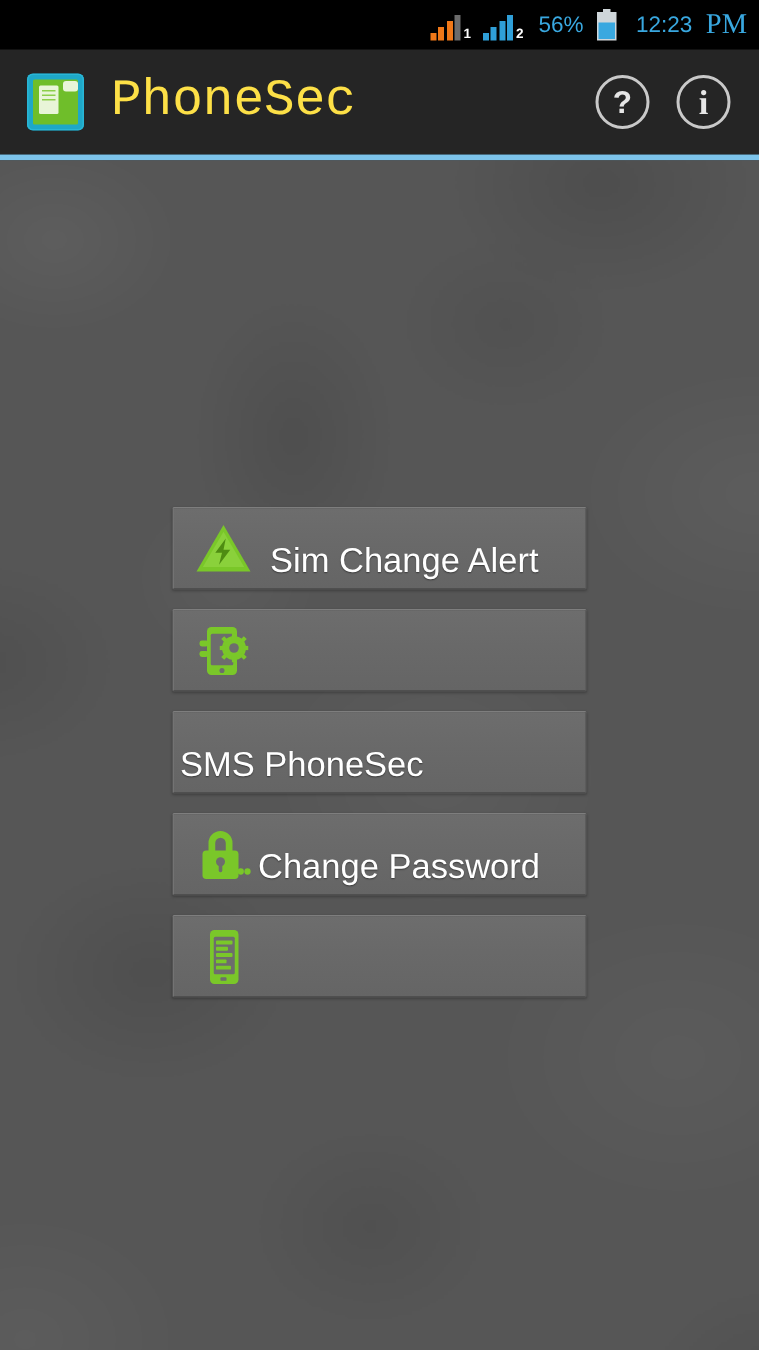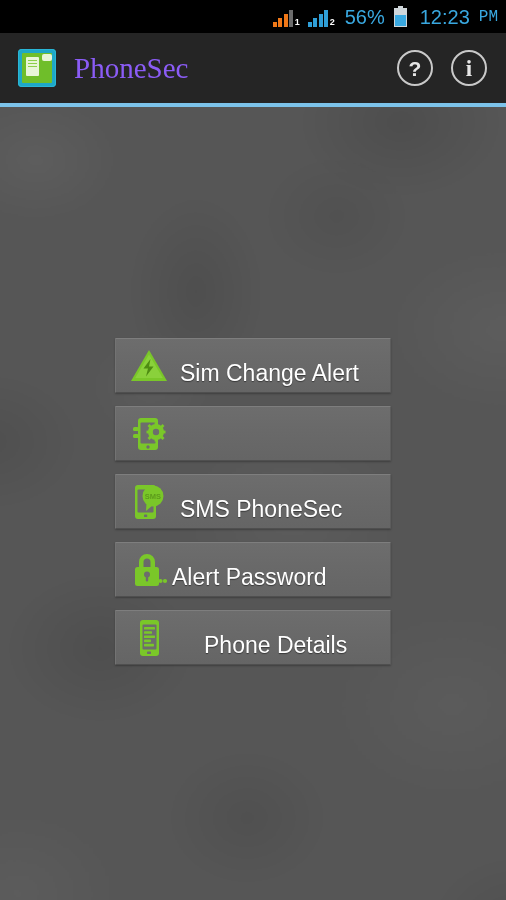--- a/index.html
+++ b/index.html
@@ -57,29 +57,29 @@
     right: -3px;
     bottom: 0px;
     font-size: 9px;
     font-weight: bold;
     color: #ffffff;
     line-height: 9px;
     font-family: "Liberation Sans", sans-serif;
   }
   .sb-text {
     color: #39a8e0;
-    font-size: 20px;
+    font-size: 15px;
     font-family: "Liberation Sans", sans-serif;
     letter-spacing: 0px;
     line-height: 22px;
   }
   .sb-ampm {
     color: #39a8e0;
-    font-size: 16px;
-    font-family: Liberation Mono, monospace;
+    font-size: 19px;
+    font-family: Liberation Serif, serif;
     margin-left: 2px;
     line-height: 22px;
   }
   .battery {
     position: relative;
     width: 13px;
     height: 21px;
     border: 0;
     margin: 0 2px;
   }
@@ -148,23 +148,23 @@
     background: #8ccf4a;
   }
   .app-icon .bubble {
     position: absolute;
     right: 4px; top: 5px;
     width: 10px; height: 7px;
     background: #e8f5d8;
     border-radius: 2px;
   }
   .app-title {
-    color: #8b5cf6;
-    font-size: 29px;
-    font-family: Liberation Serif, serif;
+    color: #fde047;
+    font-size: 34px;
+    font-family: Liberation Mono, monospace;
     margin-left: 18px;
     flex: 1 1 auto;
     white-space: nowrap;
   }
   .ab-btn {
     width: 46px;
     height: 46px;
     flex: 0 0 auto;
     display: flex;
     align-items: center;
@@ -371,62 +371,49 @@
                 <rect x="31.7" y="10.5" width="2.8" height="4" transform="rotate(45 33.1 12.5)"></rect>
                 <rect x="19.5" y="21.5" width="2.8" height="4" transform="rotate(45 20.9 23.5)"></rect>
               </g>
               <circle cx="27" cy="18" r="3.2" fill="#6d6d6d"></circle>
             </g>
           </svg>
         </div>
       </div>
 
       <div class="mbtn b3">
-        <div class="mico">
-          <svg width="40" height="40" viewBox="0 0 40 40">
-            <rect class="grn" x="6" y="3" width="21" height="34" rx="3"></rect>
-            <rect x="8.5" y="7.5" width="16" height="23" rx="1" fill="#6d6d6d"></rect>
-            <rect x="15" y="32.5" width="3.2" height="2.6" rx="0.6" fill="#6d6d6d"></rect>
-            <g>
-              <circle class="grn" cx="24" cy="14" r="10.5"></circle>
-              <path class="grn" d="M17.5 21 L17 29 L24 23 Z"></path>
-              <text x="24" y="17" font-family="Liberation Sans, sans-serif" font-size="7.5" font-weight="bold" fill="#5d9c1c" text-anchor="middle">SMS</text>
-            </g>
-          </svg>
-        </div>
         <div class="mlabel">SMS PhoneSec</div>
       </div>
 
       <div class="mbtn b4">
         <div class="mico">
           <svg width="40" height="40" viewBox="0 0 40 40">
             <path class="grn" d="M10 18 V12 A8 8 0 0 1 26 12 V18 H21.5 V12 A3.5 3.5 0 0 0 14.5 12 V18 Z"></path>
             <rect class="grn" x="6" y="17" width="24" height="19" rx="2.5"></rect>
             <circle cx="18" cy="24.5" r="3" fill="#6d6d6d"></circle>
             <rect x="16.8" y="25.5" width="2.4" height="6" rx="1.1" fill="#6d6d6d"></rect>
             <circle class="grn" cx="31.5" cy="31" r="2.1"></circle>
             <circle class="grn" cx="36" cy="31" r="2.1"></circle>
           </svg>
         </div>
-        <div class="mlabel">Alert Password</div>
+        <div class="mlabel">Change Password</div>
       </div>
 
       <div class="mbtn b5">
         <div class="mico">
           <svg width="40" height="40" viewBox="0 0 40 40">
             <rect class="grn" x="11" y="2" width="19" height="36" rx="3"></rect>
             <rect x="13.5" y="6.5" width="14" height="25" rx="1" fill="#6d6d6d"></rect>
             <rect x="18" y="33.5" width="4" height="2.4" rx="0.6" fill="#6d6d6d"></rect>
             <g class="grn">
               <rect x="15" y="9" width="11" height="2.6" rx="0.6"></rect>
               <rect x="15" y="13.2" width="8" height="2.6" rx="0.6"></rect>
               <rect x="15" y="17.4" width="11" height="2.6" rx="0.6"></rect>
               <rect x="15" y="21.6" width="7" height="2.6" rx="0.6"></rect>
               <rect x="15" y="25.8" width="10" height="2.6" rx="0.6"></rect>
             </g>
           </svg>
         </div>
-        <div class="mlabel">Phone Details</div>
       </div>
 
     </div>
   </div>
 </div>
 
 </body></html>

